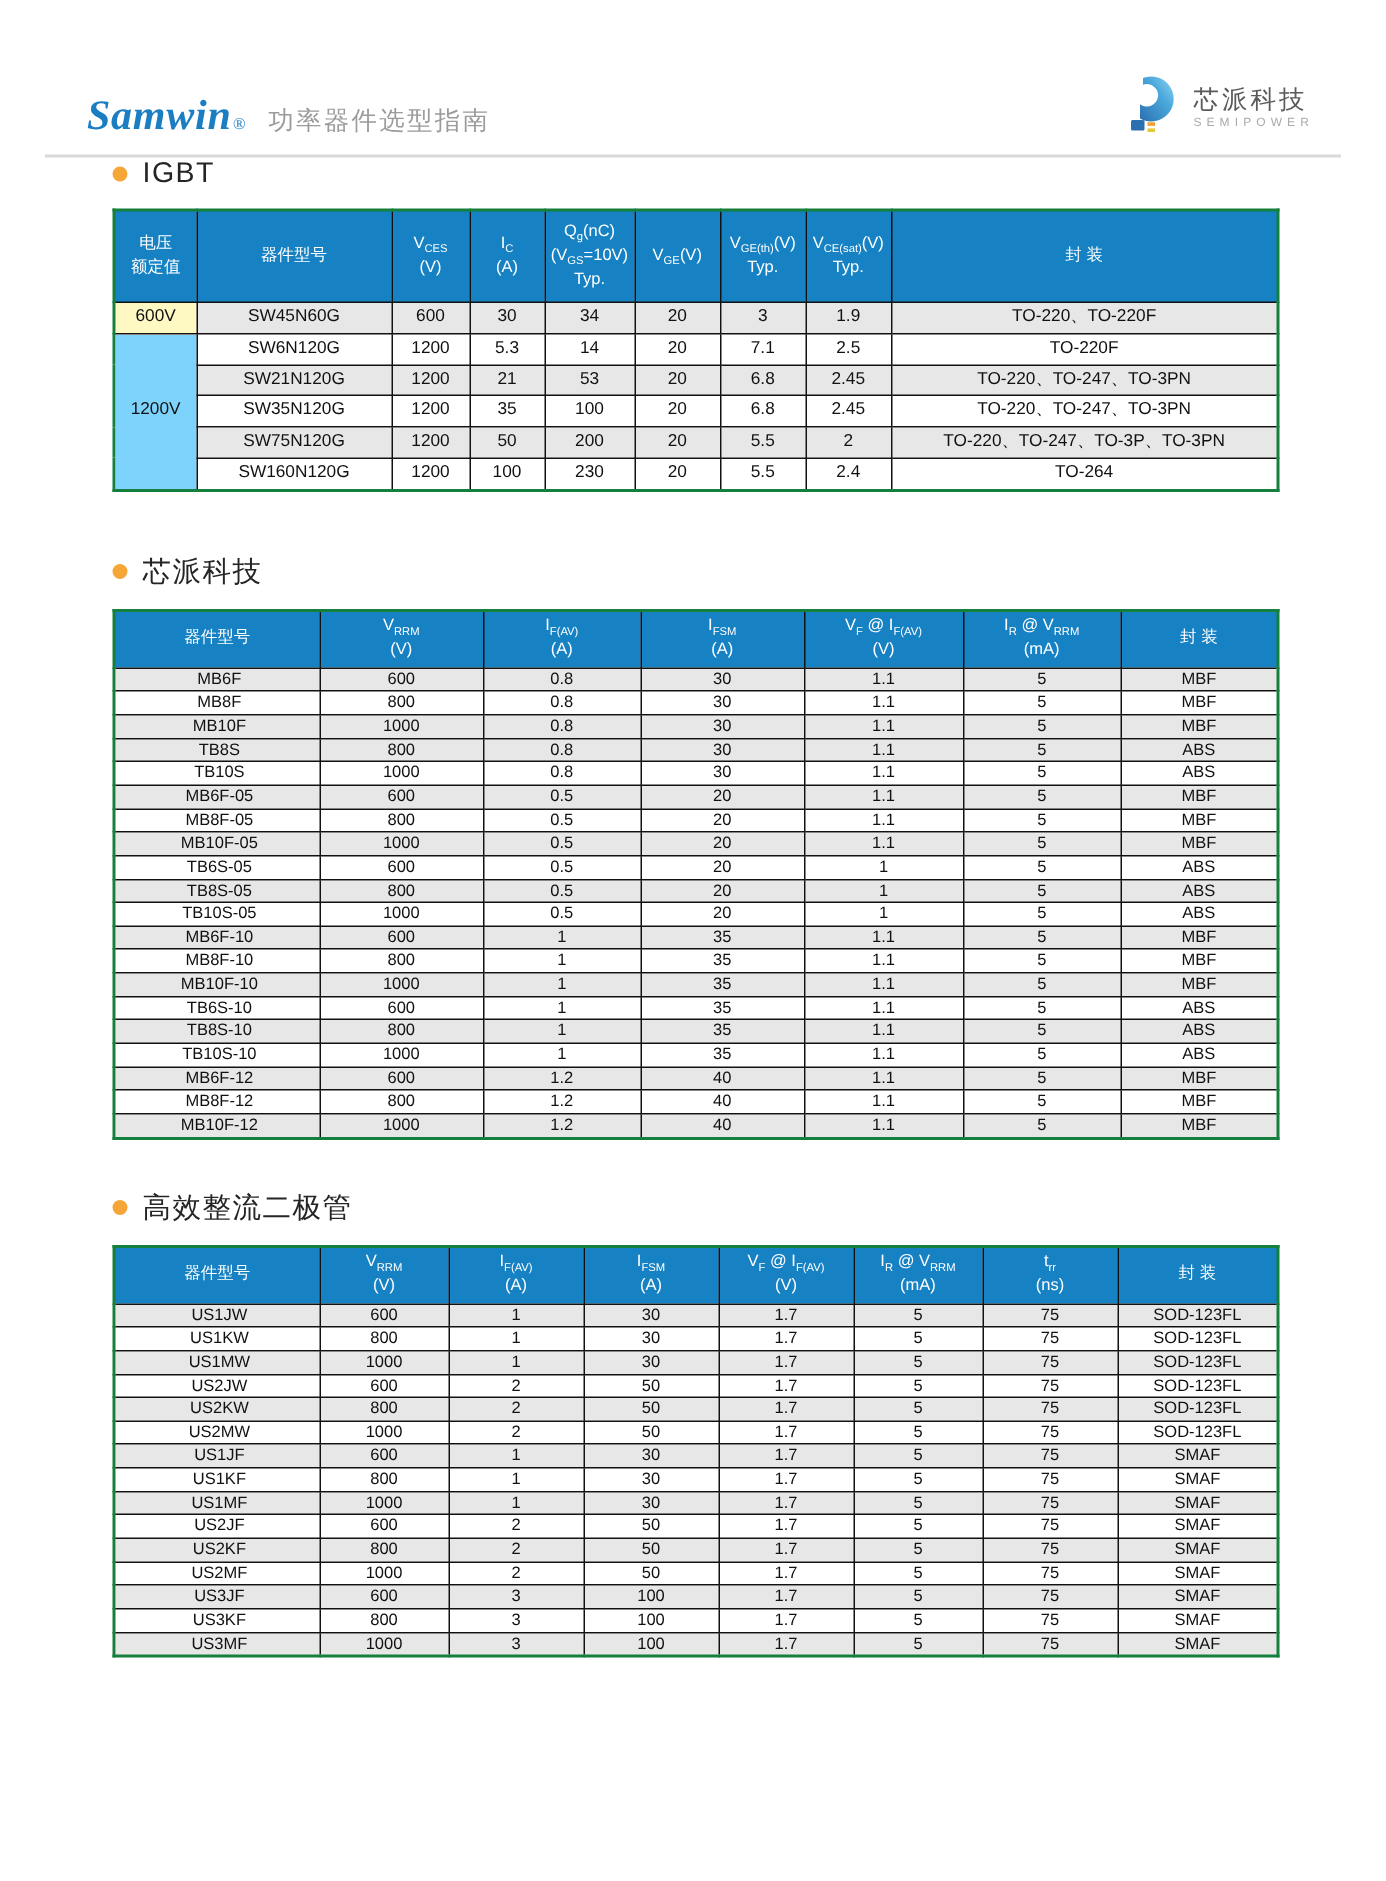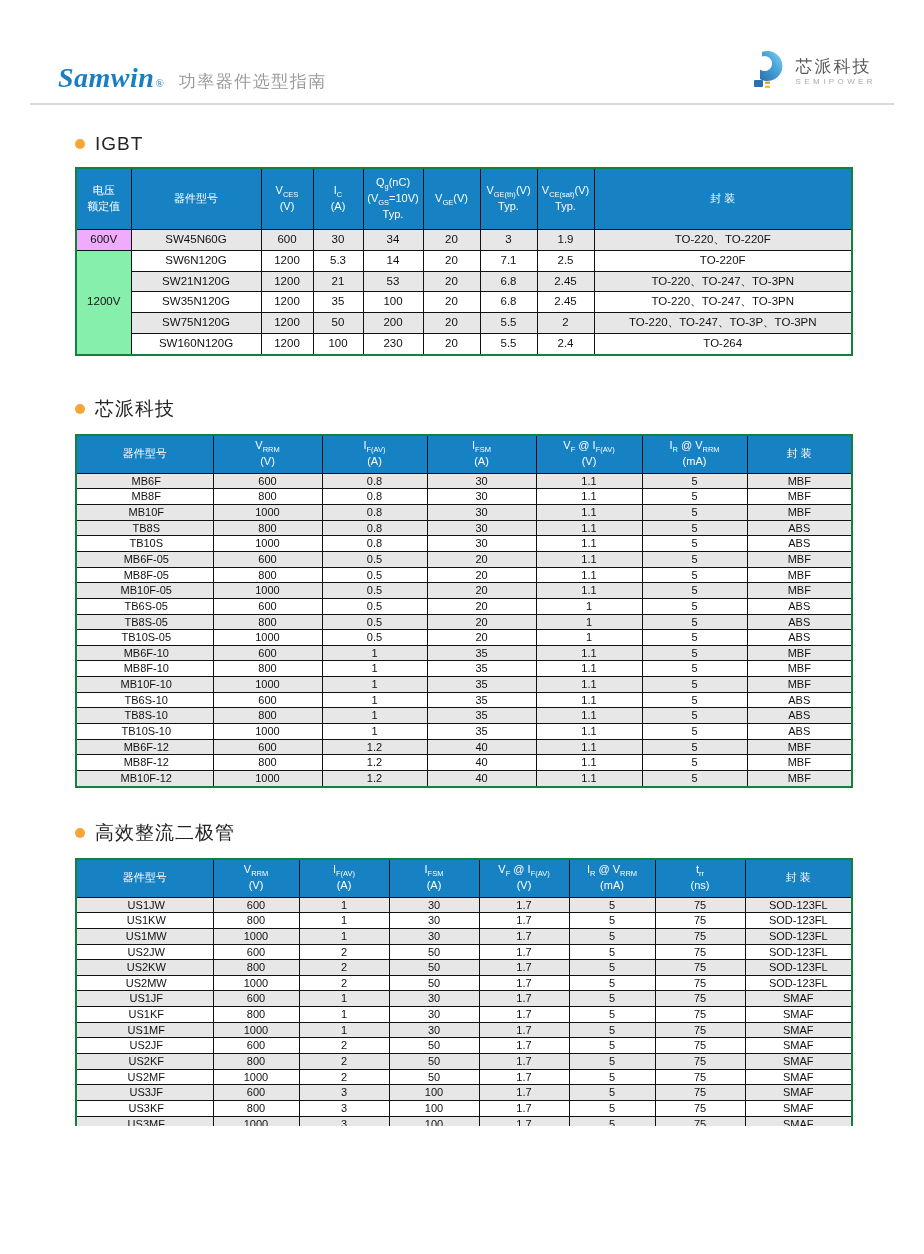--- a/index.html
+++ b/index.html
@@ -25,39 +25,39 @@
   .brand-right svg { display:block; }
   .right-text { margin-left:8px; display:flex; flex-direction:column; }
   .cn-name { font-size:17px; color:#5a5a5a; letter-spacing:2px; line-height:1.15; }
   .en-name { font-size:8px; color:#aaaaaa; letter-spacing:3.4px; line-height:1.4; }
 
   
   .content { margin-left:75px; width:776px; }
   .section-title { display:flex; align-items:center; margin-bottom:12px; }
   .bullet { width:10px; height:10px; border-radius:50%; background:#f5a637; margin-right:10px; flex:0 0 auto; }
   .title-text { font-size:19px; color:#252525; letter-spacing:1px; }
-  .st-igbt { margin-top:28px; }
+  .st-igbt { }
   .st-bridge { margin-top:40px; }
   .st-diode { margin-top:32px; }
 
   table { border-collapse:collapse; table-layout:fixed; width:776px; border:2px solid #15803d; }
   th {
     background:#1681c3; color:#ffffff; font-weight:400; text-align:center;
     border:1px solid #111; white-space:pre-line; vertical-align:middle;
     font-size:11px; line-height:1.45; padding:2px 1px;
   }
   th sub { font-size:7.5px; line-height:1; }
   td {
     border:1px solid #111; text-align:center; font-size:11px; color:#111;
     padding:1px 4px; line-height:1.15; overflow:hidden; white-space:nowrap;
   }
   tr.shade { background:#e7e7e7; }
   td.left { text-align:center; padding-left:7px; }
-  td.vwhite { background:#86efac; }
-  td.vshade { background:#f0abfc; }
+  td.vwhite { background:#7dd3fc; }
+  td.vshade { background:#fef9c3; }
 
   .igbt-table thead th { height:56px; }
   .igbt-table td { font-size:11.5px; padding:3px 4px; line-height:1.2; }
   .flat-table thead th { height:33px; }
 
   
   .footer {
     margin:38px 45px 0 45px; border-top:2px solid #e3e3e3;
     text-align:center; padding-top:9px;
   }

